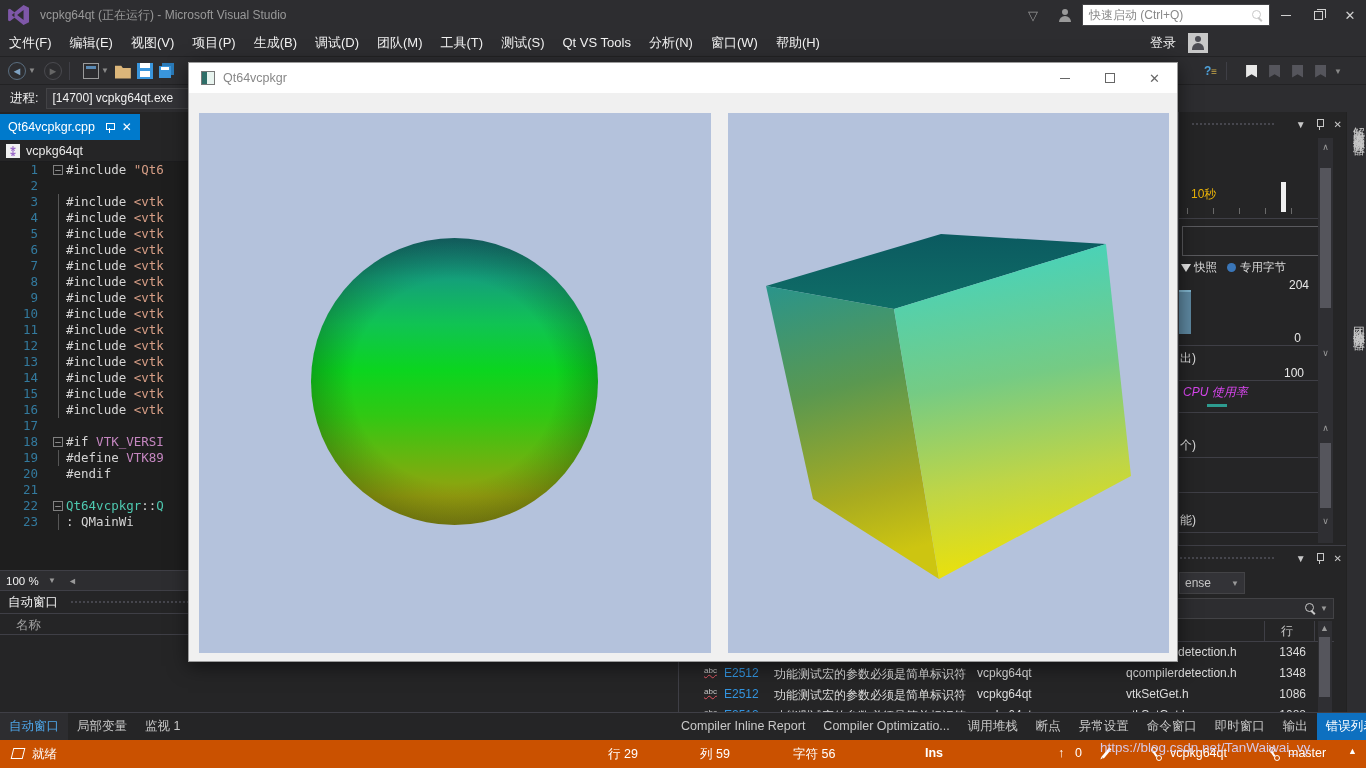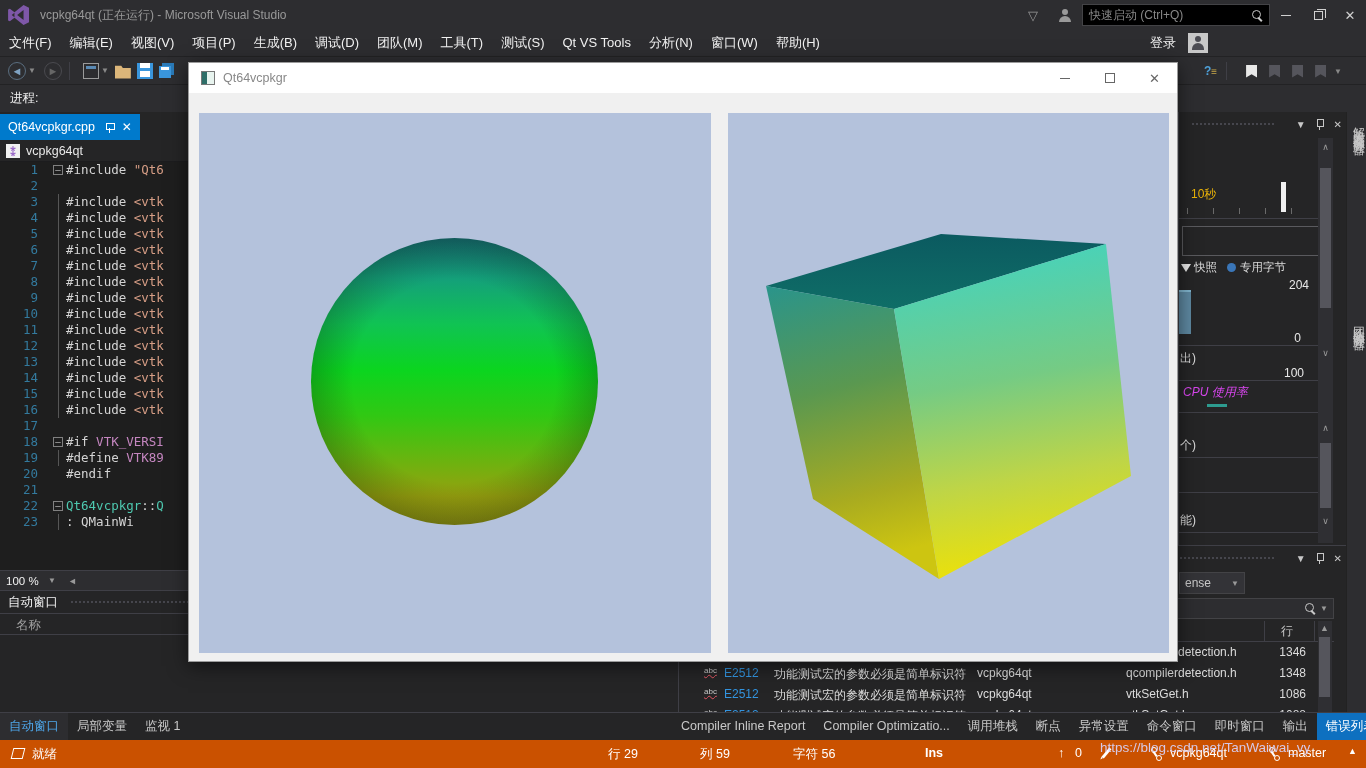--- a/index.html
+++ b/index.html
@@ -10,21 +10,21 @@
   
   .titlebar { position:absolute; left:0; top:0; width:1366px; height:30px; background:#2d2d30; display:flex; align-items:center; }
   .vslogo { width:22px; height:20px; margin-left:8px; position:relative; }
   .vslogo svg { width:22px; height:20px; }
   .tb-title { color:#999; font-size:12px; margin-left:10px; white-space:nowrap; }
   .tb-right { position:absolute; right:0; top:0; height:30px; display:flex; align-items:center; }
   .tb-ico { color:#9a9a9a; font-size:13px; margin:0 10px; }
   .person-ico { width:14px; height:13px; position:relative; margin:0 10px; }
   .person-ico::before { content:""; position:absolute; left:4px; top:0; width:6px; height:6px; border-radius:50%; background:#9a9a9a; }
   .person-ico::after { content:""; position:absolute; left:1px; top:7px; width:12px; height:6px; border-radius:6px 6px 0 0; background:#9a9a9a; }
-  .quick-search { width:188px; height:22px; background:#000000; border:1px solid #434346; color:#888; font-size:12px; display:flex; align-items:center; padding:0 6px; justify-content:space-between; }
+  .quick-search { width:188px; height:22px; background:#ffffff; border:1px solid #434346; color:#888; font-size:12px; display:flex; align-items:center; padding:0 6px; justify-content:space-between; }
   .mag { width:11px; height:11px; position:relative; display:inline-block; }
   .mag::before { content:""; position:absolute; left:0; top:0; width:7px; height:7px; border:1.5px solid #c8c8c8; border-radius:50%; }
   .mag::after { content:""; position:absolute; left:7px; top:7px; width:5px; height:1.5px; background:#c8c8c8; transform:rotate(45deg); transform-origin:0 0; }
   .win-btn { width:32px; height:30px; display:flex; align-items:center; justify-content:center; color:#d0d0d0; font-size:13px; }
   .min-glyph { width:10px; height:1px; background:#d0d0d0; display:inline-block; }
   .restore-glyph { width:9px; height:9px; border:1px solid #d0d0d0; position:relative; display:inline-block; }
   .restore-glyph::before { content:""; position:absolute; left:2px; top:-3px; width:8px; height:8px; border:1px solid #d0d0d0; border-left:none; border-bottom:none; }
 
   
   .menubar { position:absolute; left:0; top:30px; width:1214px; height:26px; background:#2d2d30; display:flex; align-items:center; color:#f1f1f1; font-size:13px; }
@@ -246,20 +246,21 @@
       <span class="bm on"></span>
       <span class="bm off"></span>
       <span class="bm off"></span>
       <span class="bm off"></span>
       <span class="tb-dd" style="margin-left:8px;">▼</span>
     </div>
   </div>
 
   <div class="procrow">
     <span class="proc-label">进程:</span>
+    <div class="proc-combo">[14700] vcpkg64qt.exe</div>
   </div>
 
   <div class="editor-col">
     <div class="tabstrip">
       <div class="doc-tab">
         <span>Qt64vcpkgr.cpp</span>
         <span class="tabpin"></span>
         <span class="tabclose">✕</span>
       </div>
     </div>

